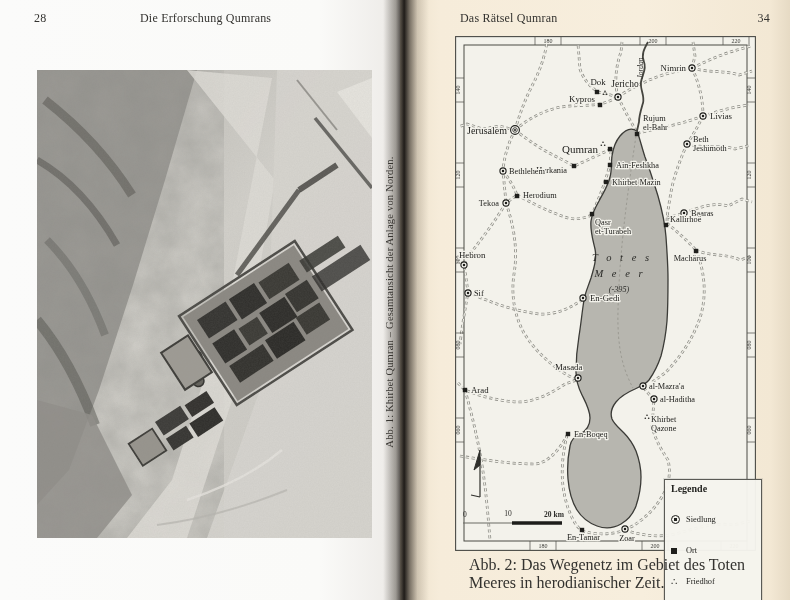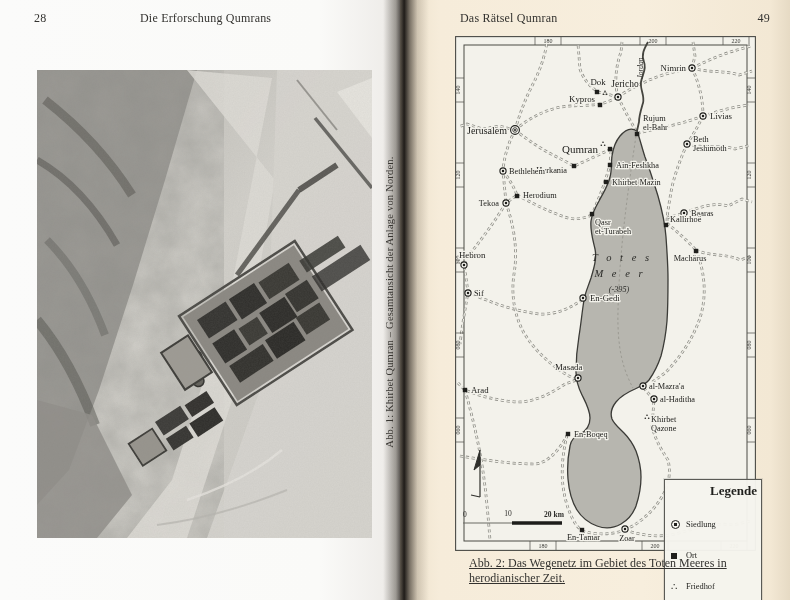--- a/index.html
+++ b/index.html
@@ -17,44 +17,44 @@
   #pageno-left{left:34px;}
   #header-left{left:140px;width:238px;}
   #header-right{left:440px;margin-left:20px;}
   #pageno-right{left:720px;width:50px;text-align:right;}
   
   #photo-svg{left:37px;top:70px;}
   #caption-left{left:389px;top:302px;transform:translate(-50%,-50%) rotate(-90deg);
        white-space:nowrap;font-size:10.5px;color:#3a3936;letter-spacing:.2px;}
   
   #map-svg{left:455px;top:36px;}
-  #caption-right{left:469px;top:556px;font-size:12px;color:#33322f;text-decoration:underline;}
+  #caption-right{left:469px;top:556px;font-size:16px;color:#33322f;}
   
   #legend{left:664px;top:479px;width:86px;background:rgba(245,244,237,.97);
        border:1px solid #5a5a55;box-shadow:0 0 0 1px rgba(90,90,85,.15);padding:3px 4px 4px 6px;}
-  #legend .ttl{font-weight:bold;font-size:13px;text-align:right;margin-bottom:2px;color:#1f1f1c;}
+  #legend .ttl{font-weight:bold;font-size:10px;text-align:left;margin-bottom:2px;color:#1f1f1c;}
   .lg-row{display:flex;align-items:center;height:11px;font-size:8.4px;color:#1f1f1c;margin-top:20px;}
   .lg-sym{width:15px;display:inline-flex;justify-content:flex-start;align-items:center;}
   .sym-siedlung{width:7px;height:7px;border:1.2px solid #1f1f1c;border-radius:50%;
        background:radial-gradient(circle,#1f1f1c 0 1.5px,transparent 1.7px);}
   .sym-ort{width:6px;height:6px;background:#1f1f1c;}
   .sym-friedhof{font-size:10px;line-height:6px;color:#1f1f1c;}
   .sym-strasse{width:13px;height:5px;border-top:1.6px dashed #4a4a45;border-bottom:1.6px dashed #4a4a45;}
   svg text{font-family:"Liberation Serif","DejaVu Serif",serif;}
 </style>
 </head>
 <body>
 
 <div id="left-page" class="abs"></div>
 <div id="right-page" class="abs"></div>
 
 <div id="pageno-left" class="abs hdr">28</div>
 <div id="header-left" class="abs hdr">Die Erforschung Qumrans</div>
 <div id="header-right" class="abs hdr">Das Rätsel Qumran</div>
-<div id="pageno-right" class="abs hdr">49</div>
+<div id="pageno-right" class="abs hdr">34</div>
 
 <svg id="photo-svg" class="abs" width="335" height="468" viewBox="0 0 335 468">
   <defs>
     <linearGradient id="pgbase" x1="0" y1="0" x2="1" y2="1">
       <stop offset="0" stop-color="#b3b1ac"></stop>
         <stop offset="0.45" stop-color="#d2d0ca"></stop>
       <stop offset="1" stop-color="#cac8c2"></stop>
     </linearGradient>
     <filter id="grain">
         <feTurbulence type="fractalNoise" baseFrequency="0.8" numOctaves="2" result="n"></feTurbulence>

